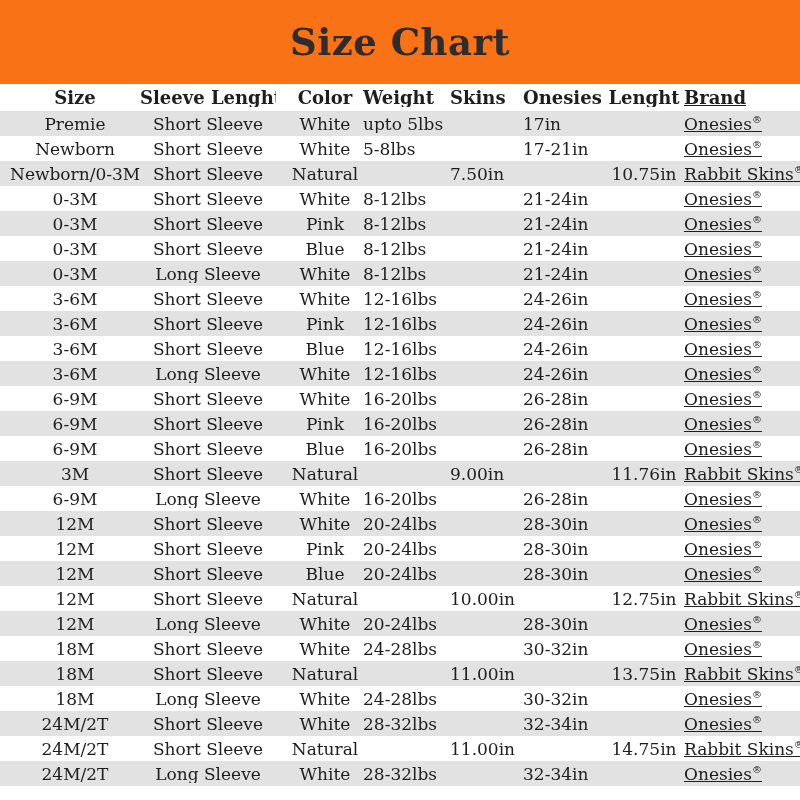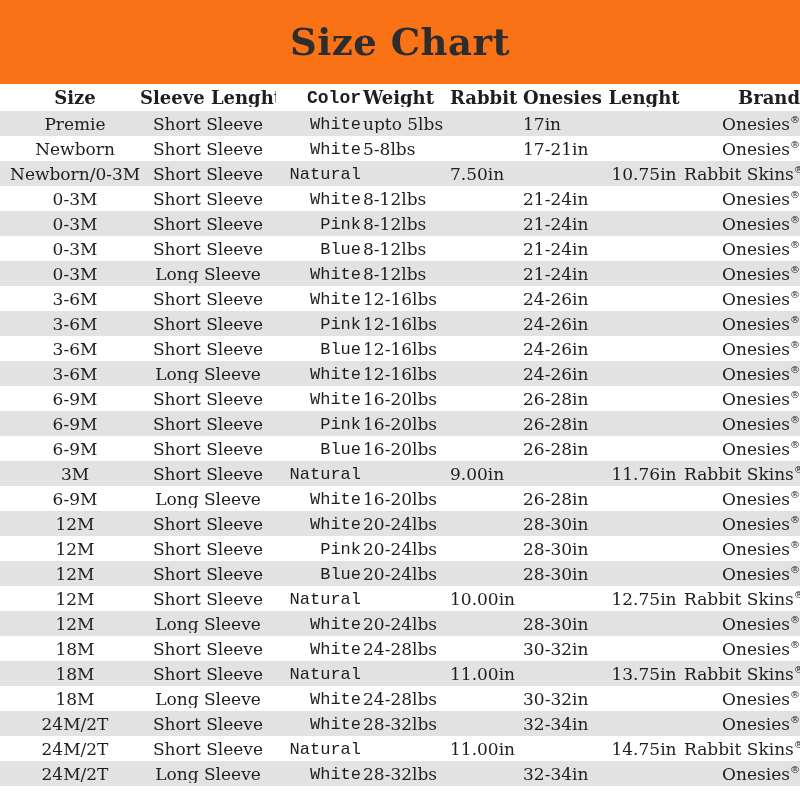--- a/index.html
+++ b/index.html
@@ -51,26 +51,26 @@
     white-space: nowrap;
     overflow: hidden;
     font-size: 17px;
     line-height: 1;
     padding-top: 1px;
   }
   .header-row .cell { font-size: 18px; }
 
   .c0 { padding-left: 10px; text-align: center; }
   .c1 { text-align: center; }
-  .c2 { padding-left: 13px; text-align: right; font-family: Liberation Mono, monospace; }
+  .c2 { padding-left: 13px; text-align: center; }
   .c3 { padding-left: 2px;  text-align: left; }
   .c4 { padding-left: 2px;  text-align: left; }
   .c5 { padding-left: 2px;  text-align: left; }
   .c6 { padding-left: 2px;  text-align: center; }
-  .c7 { padding-left: 2px;  text-align: right; }
+  .c7 { padding-left: 2px;  text-align: left; text-decoration: underline; }
 
   .cell sup {
     font-size: 10px;
     vertical-align: super;
     line-height: 0;
   }
 </style>
 </head>
 <body>
 
@@ -78,21 +78,21 @@
   <header class="title-band">
     <h1>Size Chart</h1>
   </header>
 
   <div>
     <div class="row header-row" id="header-row">
         <div class="cell c0">Size</div>
         <div class="cell c1">Sleeve Lenght</div>
         <div class="cell c2">Color</div>
         <div class="cell c3">Weight</div>
-        <div class="cell c4">Rabbit</div>
+        <div class="cell c4">Skins</div>
         <div class="cell c5">Onesies</div>
         <div class="cell c6">Lenght</div>
         <div class="cell c7">Brand</div>
       </div>
     <div id="table-body">
         <div class="row alt">
           <div class="cell c0">Premie</div>
           <div class="cell c1">Short Sleeve</div>
           <div class="cell c2">White</div>
           <div class="cell c3">upto 5lbs</div>

